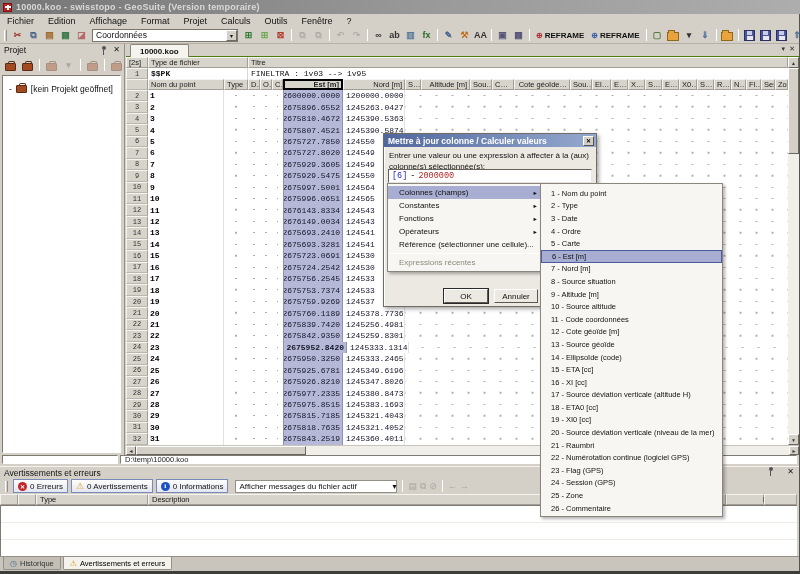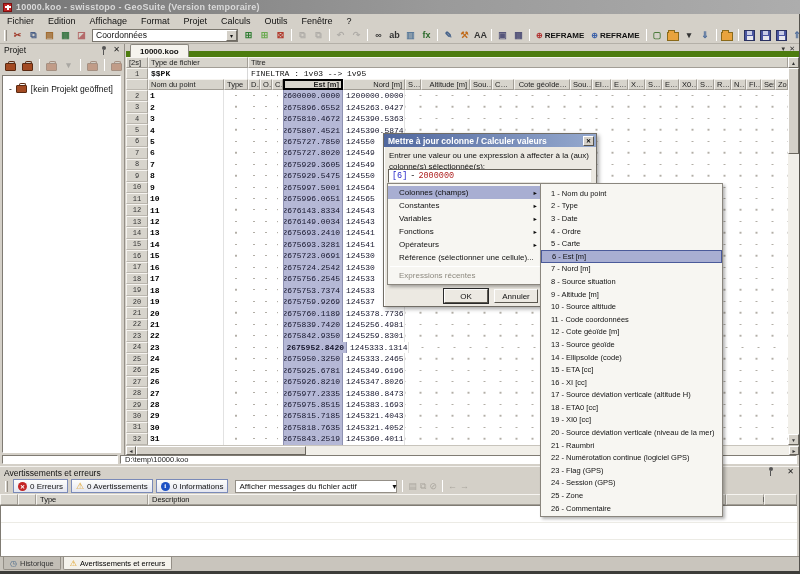--- a/index.html
+++ b/index.html
@@ -45,21 +45,21 @@
   .pin{position:relative;width:9px;height:9px;margin-right:5px;}
   .pin::before{content:"";position:absolute;left:3px;top:0;width:4px;height:4px;background:#555;border-radius:50%;}
   .pin::after{content:"";position:absolute;left:4px;top:4px;width:1px;height:5px;background:#555;}
   .xsm{font-size:8px;line-height:1;color:#222;}
   .ltools{height:18px;display:flex;align-items:center;gap:2px;padding:0 3px;}
   .ltree{position:absolute;left:2px;top:31px;right:3px;bottom:2px;background:#fff;
     border:1px solid #7f7b73;border-right-color:#fff;border-bottom-color:#fff;font-size:8.5px;}
   .titem{display:flex;align-items:center;gap:4px;padding:8px 3px 0 6px;}
   
   .doc{position:absolute;left:126px;top:44px;width:673px;bottom:119px;background:#d4d0c8;}
-  .tabbar{position:absolute;left:0;top:0;right:0;height:13px;border-bottom:6px solid #4d7c0f;}
+  .tabbar{position:absolute;left:0;top:0;right:0;height:13px;border-bottom:1px solid #4d7c0f;}
   .dtab{position:absolute;left:4px;top:0;height:13px;padding:0 9px;background:#f6f4ee;border:1px solid #8a867e;border-bottom:none;
     border-radius:2px 2px 0 0;font-size:8px;font-weight:bold;display:flex;align-items:center;}
   .tabbtns{position:absolute;right:4px;top:1px;display:flex;gap:4px;font-size:7px;color:#333;}
   .sheet{position:absolute;left:0;top:13px;width:662px;height:388px;background:#eceae4;overflow:hidden;}
   .hband{display:flex;height:11px;}
   .hcell{background:#d7d4cc;border-top:1px solid #f6f4f0;border-left:1px solid #f6f4f0;border-right:1px solid #a29e96;
     border-bottom:1px solid #a29e96;font-size:7.5px;display:flex;align-items:center;padding:0 2px;color:#222;flex:none;
     white-space:nowrap;overflow:hidden;}
   .hcell.num{justify-content:flex-end;}
   .hcell.selh{border:2px solid #000;font-weight:bold;}
@@ -798,21 +798,20 @@
       <span class="oexp">-</span>
       <span class="vexp">2000000</span>
     </div>
     <div class="dbtn ok">OK</div>
     <div class="dbtn cancel">Annuler</div>
   </div>
 
   <div class="cmenu" id="ctxmenu">
       <div class="cmi hl">Colonnes (champs)<span class="arr">►</span></div>
       <div class="cmi">Constantes<span class="arr">►</span></div>
-      <div class="cmi">Variables<span class="arr">►</span></div>
       <div class="cmi">Fonctions<span class="arr">►</span></div>
       <div class="cmi">Opérateurs<span class="arr">►</span></div>
       <div class="cmi">Référence (sélectionner une cellule)...</div>
       <div class="csep"></div>
       <div class="cmi dis">Expressions récentes</div>
     </div>
 
   <div class="smenu" id="submenu">
       <div class="smi">1 - Nom du point</div>
       <div class="smi">2 - Type</div>

